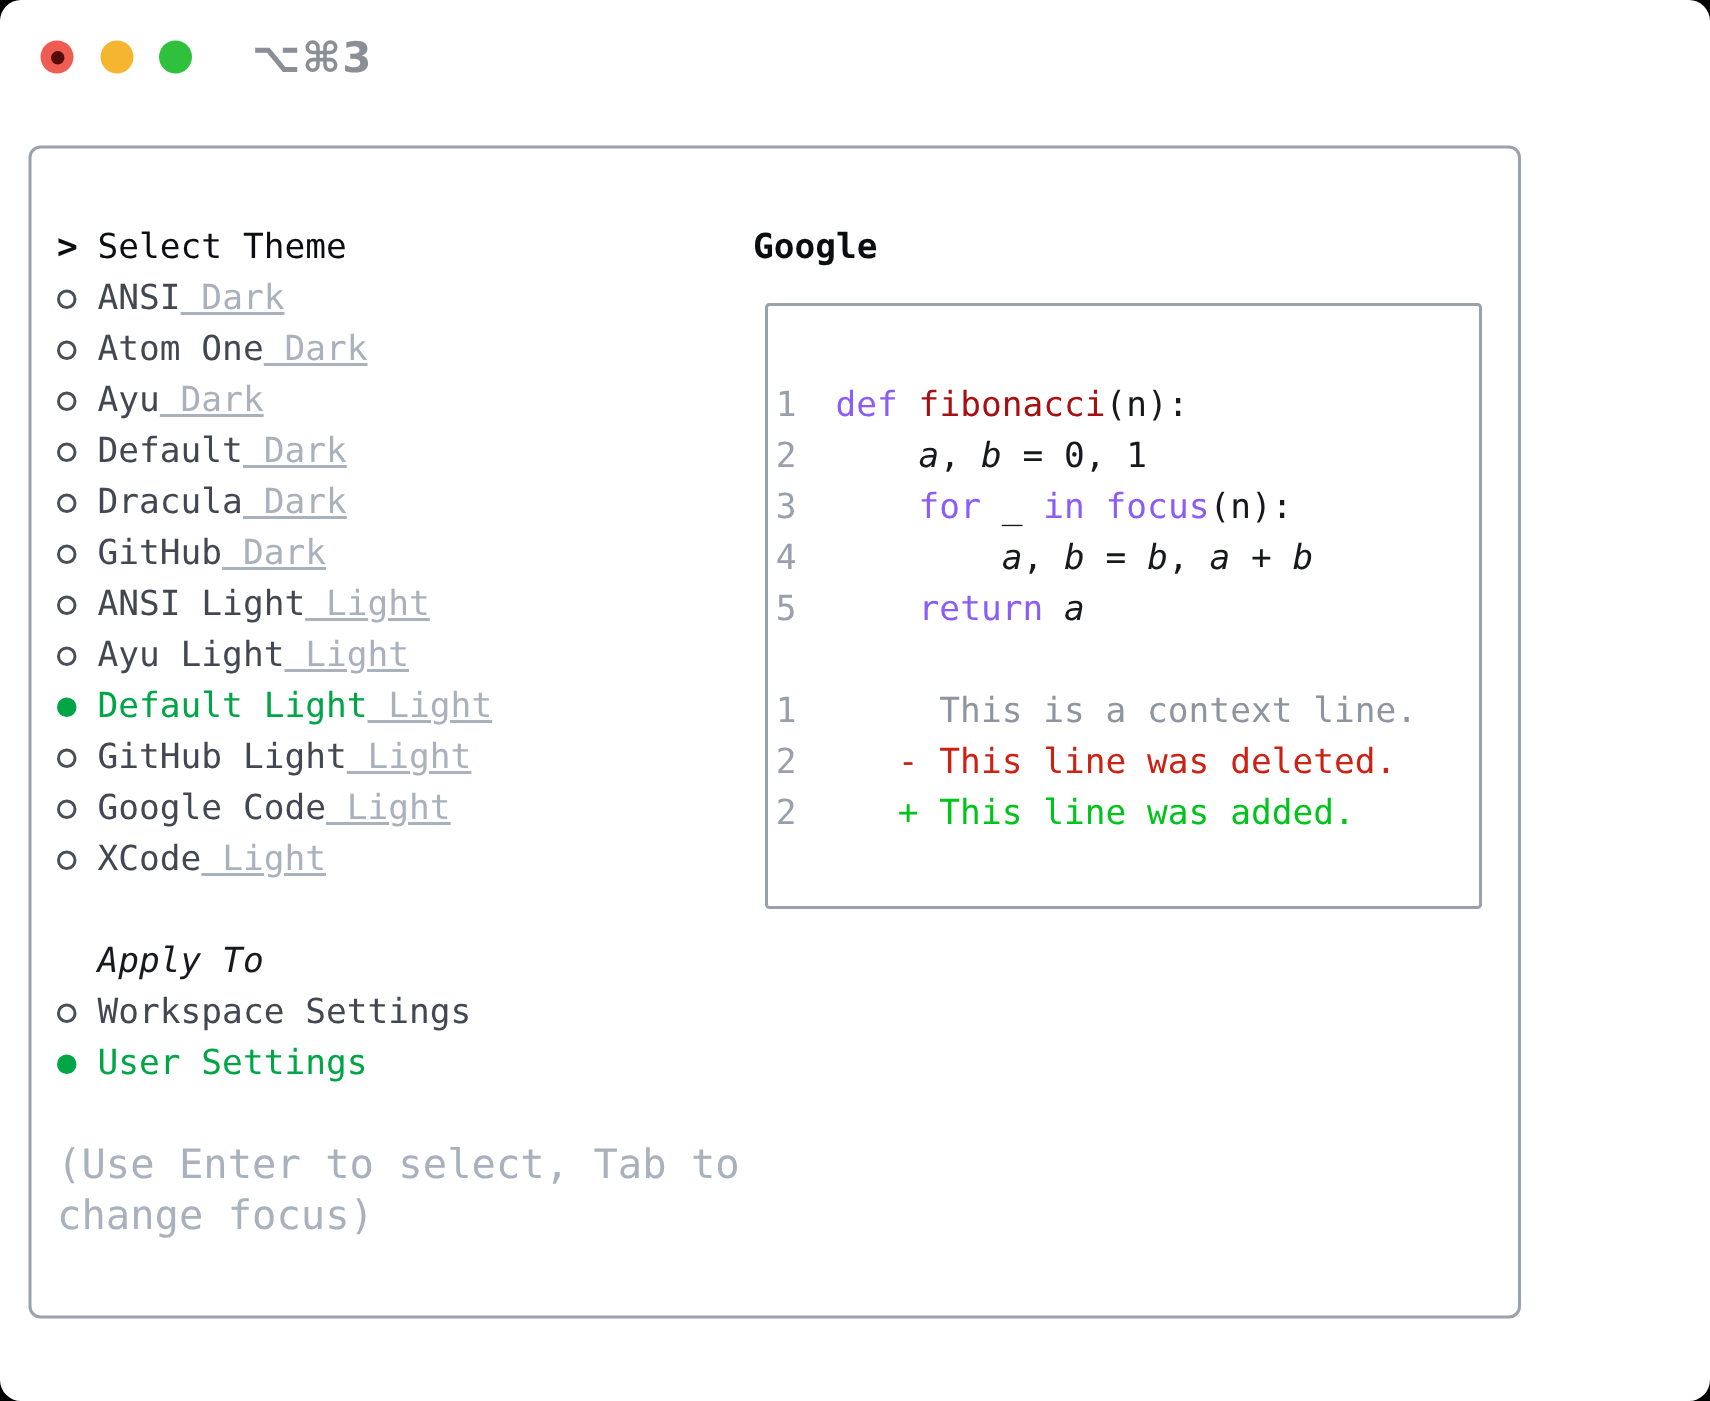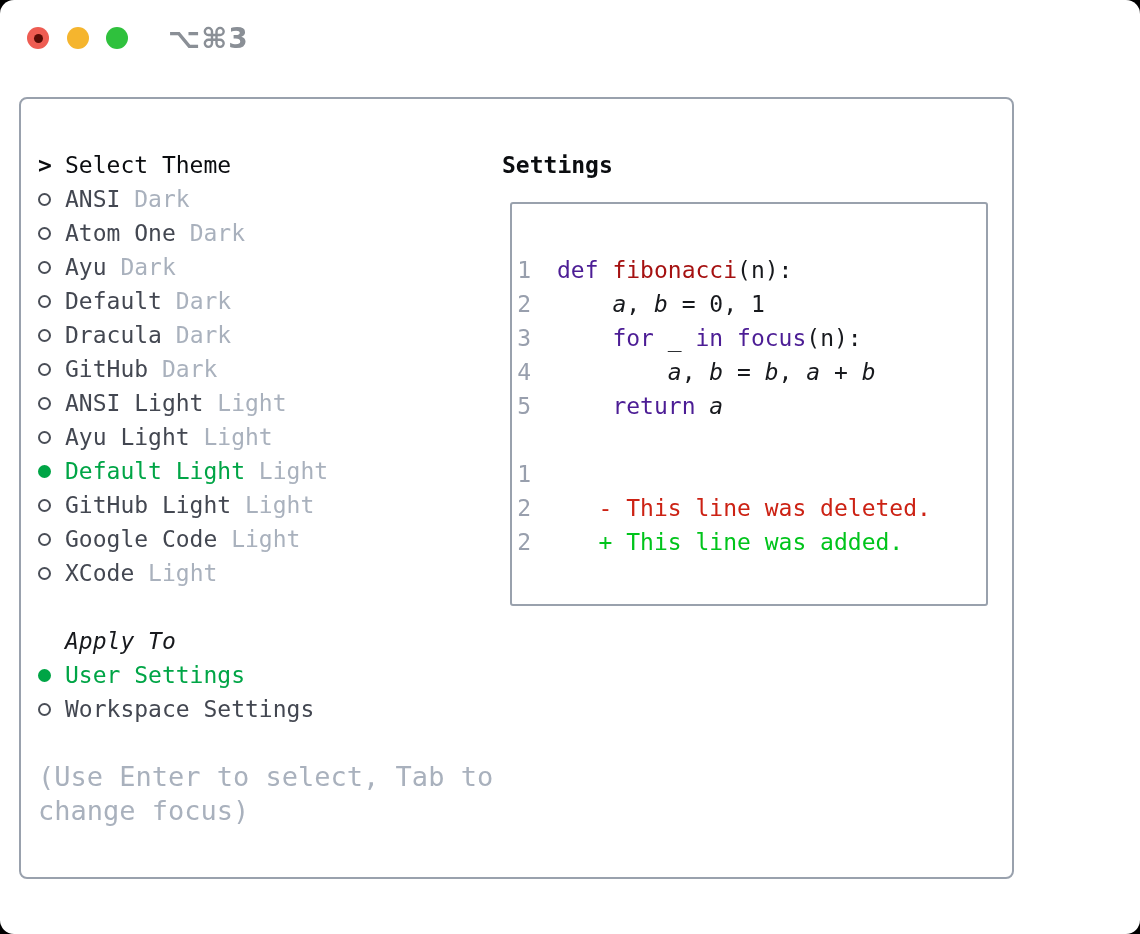--- a/index.html
+++ b/index.html
@@ -37,41 +37,41 @@
   
   .left-col { position: absolute; left: 17px; top: 49px; }
   .row { display: flex; align-items: center; height: 34px; font-size: 23px; white-space: pre; }
   .row .marker { width: 27px; display: flex; align-items: center; flex: none; }
   .circle { width: 13px; height: 13px; border: 2px solid #4a4e57; border-radius: 50%; }
   .circle.on { background: #00a546; border-color: #00a546; }
   .prompt { color: #0b0d10; font-weight: bold; font-size: 23px; }
   .hdr { color: #0b0d10; font-weight: normal; }
   .name { color: #434751; }
   .name.sel { color: #00a546; }
-  .tag { color: #a9b1bd; }
+  .tag { color: #a9b1bd; text-decoration: underline; }
   .spacer { height: 34px; }
   .plain-hdr { color: #17191d; font-style: italic; }
   .hint { color: #a9b1bd; font-size: 27px; line-height: 34px; white-space: pre; }
 
   
   .preview-title {
     position: absolute; left: 481px; top: 49px; height: 34px;
     display: flex; align-items: center;
     font-size: 23px; font-weight: bold; color: #0b0d10;
   }
   .preview-box {
     position: absolute; left: 489px; top: 103px;
     width: 478px; height: 404px;
     border: 2px solid #99a1ad; border-radius: 3px;
     background: #fff;
     padding: 49px 0 0 5px;
   }
   .pline { display: flex; align-items: center; height: 34px; font-size: 23px; white-space: pre; }
   .ln { width: 14px; flex: none; text-align: right; color: #989fad; margin-right: 26px; }
-  .kw  { color: #4c1d95; }
+  .kw  { color: #8b5cf6; }
   .fn  { color: #a51111; }
   .pl  { color: #17191d; }
   .var { color: #17191d; font-style: italic; }
   .ctx { color: #8f959e; }
   .del { color: #cc2214; }
   .add { color: #00c41b; }
 </style>
 </head>
 <body>
 
@@ -106,38 +106,38 @@
           <div class="row"><span class="marker"><span class="circle"></span></span><span class="name">GitHub Light</span><span class="tag"> Light</span></div>
           <div class="row"><span class="marker"><span class="circle"></span></span><span class="name">Google Code</span><span class="tag"> Light</span></div>
           <div class="row"><span class="marker"><span class="circle"></span></span><span class="name">XCode</span><span class="tag"> Light</span></div>
         </div>
       <div class="spacer"></div>
       <div class="row">
         <span class="marker"></span>
         <span class="plain-hdr">Apply To</span>
       </div>
       <div id="apply-list">
+          <div class="row"><span class="marker"><span class="circle"></span></span><span class="name">Workspace Settings</span></div>
           <div class="row"><span class="marker"><span class="circle on"></span></span><span class="name sel">User Settings</span></div>
-          <div class="row"><span class="marker"><span class="circle"></span></span><span class="name">Workspace Settings</span></div>
         </div>
       <div class="spacer"></div>
       <div class="hint">(Use Enter to select, Tab to</div>
       <div class="hint">change focus)</div>
     </div>
 
-    <div class="preview-title">Settings</div>
+    <div class="preview-title">Google</div>
 
     <div class="preview-box">
       <div id="preview-lines">
           <div class="pline"><span class="ln">1</span><span class="kw">def</span><span class="pl"> </span><span class="fn">fibonacci</span><span class="pl">(n):</span></div>
           <div class="pline"><span class="ln">2</span><span class="pl">    </span><span class="var">a</span><span class="pl">, </span><span class="var">b</span><span class="pl"> = 0, 1</span></div>
           <div class="pline"><span class="ln">3</span><span class="pl">    </span><span class="kw">for</span><span class="pl"> _ </span><span class="kw">in</span><span class="pl"> </span><span class="kw">focus</span><span class="pl">(n):</span></div>
           <div class="pline"><span class="ln">4</span><span class="pl">        </span><span class="var">a</span><span class="pl">, </span><span class="var">b</span><span class="pl"> = </span><span class="var">b</span><span class="pl">, </span><span class="var">a</span><span class="pl"> + </span><span class="var">b</span></div>
           <div class="pline"><span class="ln">5</span><span class="pl">    </span><span class="kw">return</span><span class="pl"> </span><span class="var">a</span></div>
           <div class="pline"><span class="ln"></span></div>
-          <div class="pline"><span class="ln">1</span></div>
+          <div class="pline"><span class="ln">1</span><span class="ctx">     This is a context line.</span></div>
           <div class="pline"><span class="ln">2</span><span class="del">   - This line was deleted.</span></div>
           <div class="pline"><span class="ln">2</span><span class="add">   + This line was added.</span></div>
         </div>
     </div>
 
   </div>
 </div>
 
 </body></html>

